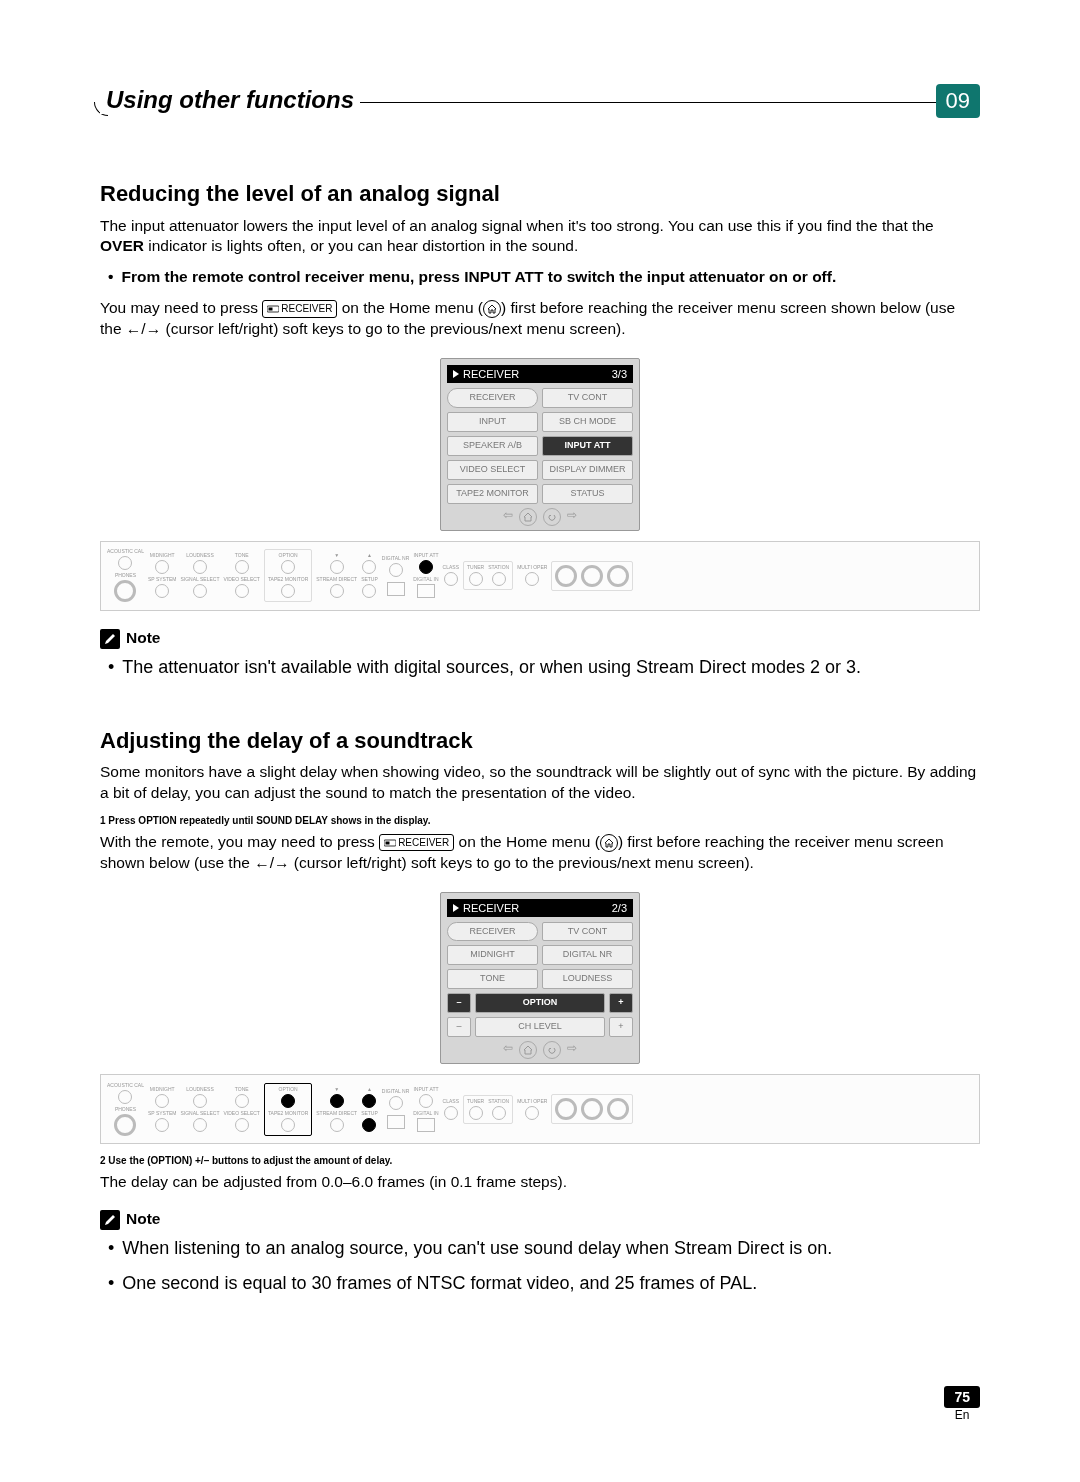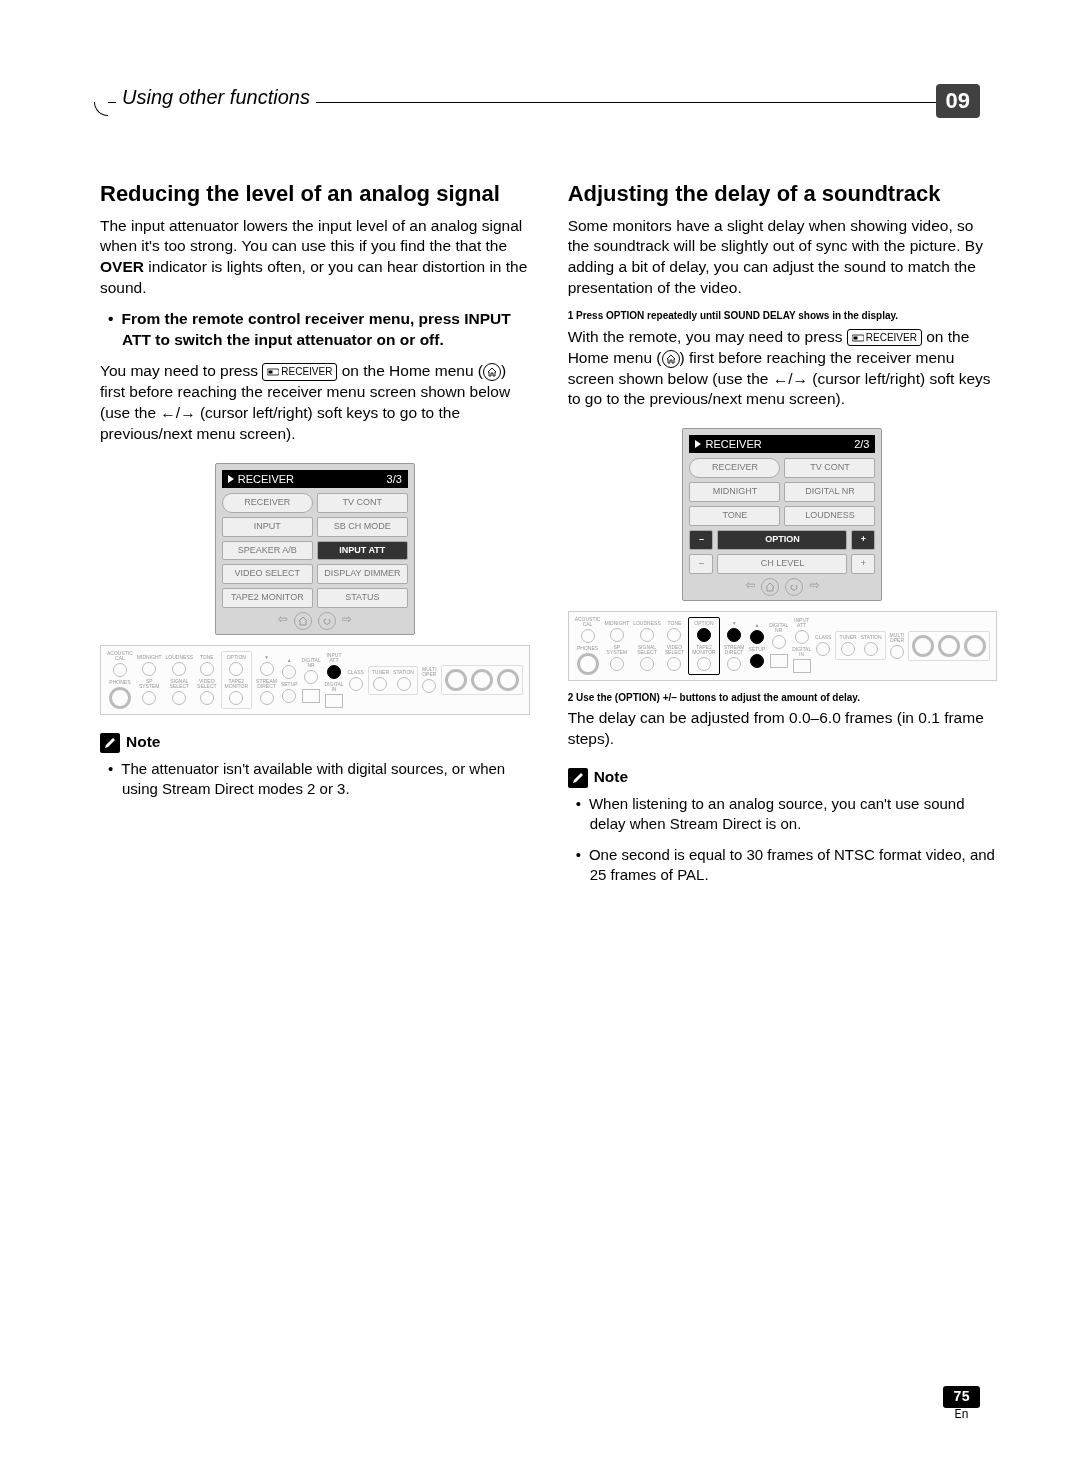--- a/index.html
+++ b/index.html
@@ -1,43 +1,43 @@
 <!DOCTYPE html>
 <html><head>
 <meta charset="utf-8">
 <style>
   * { box-sizing: border-box; margin: 0; padding: 0; }
   body { width: 1080px; height: 1482px; background: #fff; font-family: Arial, Helvetica, sans-serif; color: #000; position: relative; }
   .page { padding: 88px 100px 60px 100px; }
   .header-bar { position: relative; height: 32px; margin-bottom: 60px; }
   .header-line { border-top: 1.5px solid #000; position: absolute; left: 0; right: 0; top: 14px; }
   .header-curve-left { position: absolute; left: -6px; top: 14px; width: 14px; height: 14px; border-left: 1.5px solid #000; border-bottom: 1.5px solid #000; border-bottom-left-radius: 14px; background: #fff; }
-  .header-title { position: absolute; left: 16px; top: -2px; background: #fff; padding: 0 6px; font-weight: normal; font-size: 20px; font-style: italic; }
-  .chapter-badge { position: absolute; right: 0; top: -4px; background: #404040; color: #fff; font-weight: bold; font-size: 22px; padding: 4px 10px; border-radius: 4px; }
-  .columns { display: flex; gap: 38px; }
+  .header-title { position: absolute; left: 0; top: -2px; background: #fff; padding: 0 6px; font-weight: bold; font-size: 24px; font-style: italic; }
+  .chapter-badge { position: absolute; right: 0; top: -4px; background: #0f766e; color: #fff; font-weight: normal; font-size: 22px; padding: 4px 10px; border-radius: 4px; }
+  .columns { display: flex; gap: 38px; flex-direction: column; }
   .col { flex: 1; }
   h2.section { font-size: 22px; font-weight: bold; margin-bottom: 8px; line-height: 1.25; }
   p.body { font-size: 15.5px; line-height: 1.35; margin-bottom: 10px; }
   p.step { font-size: 10px; line-height: 1.35; margin-top: 6px; margin-bottom: 4px; }
   p.step b, p.body b, li b { font-weight: bold; margin-top: 12px; }
   .indent-bullet { padding-left: 22px; text-indent: -14px; margin-top: 8px; }
   .indent-bullet::before { content: "•"; padding-right: 8px; font-weight: bold; }
   ul.note-list { list-style: none; padding-left: 22px; margin-top: 6px; }
-  ul.note-list li { font-size: 15px; line-height: 1.35; text-indent: -14px; margin-bottom: 10px; }
+  ul.note-list li { font-size: 18px; line-height: 1.35; text-indent: -14px; margin-bottom: 10px; }
   ul.note-list li::before { content: "•"; padding-right: 8px; }
   .receiver-key { display: inline-flex; align-items: center; border: 1px solid #000; border-radius: 3px; padding: 1px 4px; font-size: 10px; vertical-align: middle; gap: 2px; }
   .receiver-key svg { width: 12px; height: 8px; }
   .home-icon { display: inline-flex; border: 1px solid #000; border-radius: 50%; width: 18px; height: 18px; align-items: center; justify-content: center; vertical-align: middle; }
   .home-icon svg { width: 10px; height: 10px; }
   .arrow { font-weight: bold; }
   .note-label { display: flex; gap: 6px; margin-top: 18px; margin-bottom: 4px; }
   .note-icon { width: 20px; height: 20px; background: #000; display: flex; align-items: center; justify-content: center; border-radius: 2px; }
   .note-icon svg { width: 14px; height: 14px; }
   .note-label b { font-size: 15.5px; }
-  .page-num { position: absolute; right: 100px; bottom: 60px; text-align: center; font-family: Liberation Mono, monospace; }
+  .page-num { position: absolute; right: 100px; bottom: 60px; text-align: center; }
   .page-num .badge { background: #000; color: #fff; font-weight: bold; font-size: 14px; padding: 3px 10px; border-radius: 3px; display: inline-block; }
   .page-num .lang { font-size: 12px; margin-top: 0; }
 
   
   .osd { width: 200px; margin: 18px auto 10px auto; background: #d6d6d6; border: 1px solid #999; padding: 6px 6px 4px 6px; border-radius: 2px; }
   .osd-title { background: #000; color: #fff; font-size: 11px; padding: 3px 6px; display: flex; justify-content: space-between; align-items: center; margin-bottom: 5px; }
   .osd-title .tri { width:0; height:0; border-left:6px solid #fff; border-top:4px solid transparent; border-bottom:4px solid transparent; display:inline-block; margin-right:4px;}
   .osd-grid { display: flex; flex-wrap: wrap; gap: 4px; }
   .osd-btn { flex: 1 1 calc(50% - 2px); background: #efefef; border: 1px solid #aaa; font-size: 9px; text-align: center; padding: 4px 2px; color: #777; border-radius: 2px; line-height: 1.1; }
   .osd-btn.dark { background: #333; color: #fff; font-weight: bold; }

